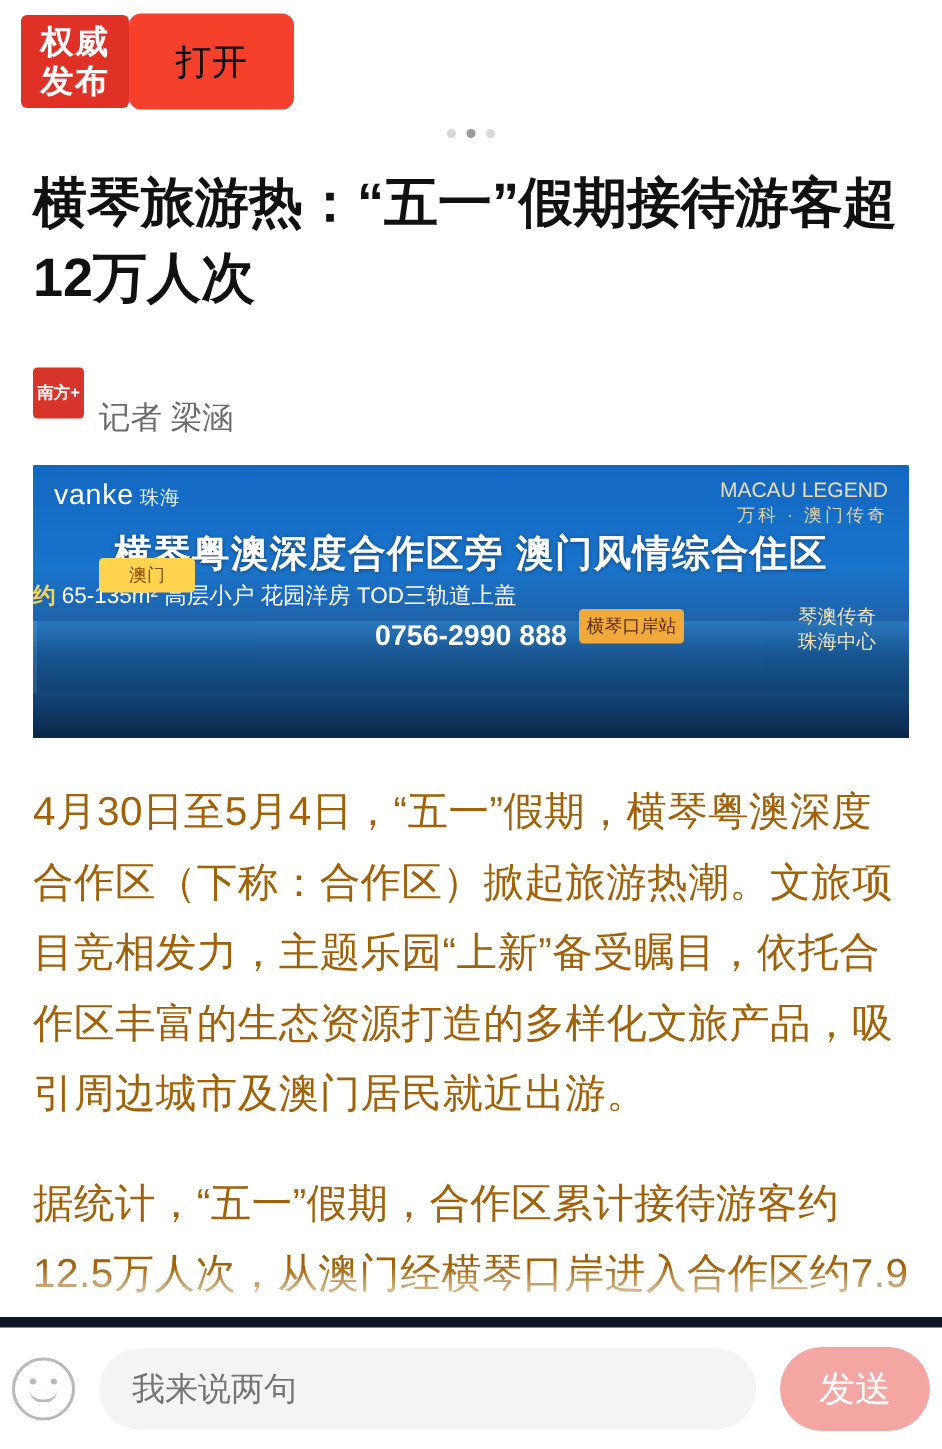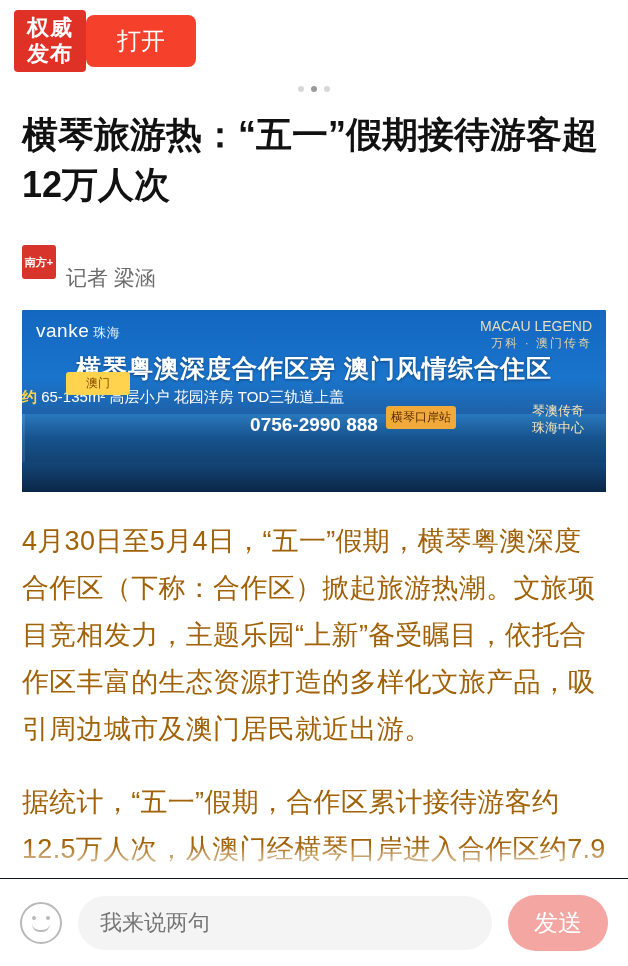--- a/index.html
+++ b/index.html
@@ -41,24 +41,24 @@
     padding: 0 12px 0 16px;
     font-size: 22px;
     line-height: 30px;
     color: #1a1a1a;
     max-height: 62px;
     overflow: hidden;
   }
   .promo-open-btn {
     flex: none;
     width: 110px;
-    height: 52px;
+    height: 64px;
     border-radius: 8px;
     background: #f5402c;
-    color: #ffffff;
+    color: #000000;
     font-size: 24px;
     border: none;
     display: flex;
     align-items: center;
     justify-content: center;
     cursor: pointer;
   }
   .dots {
     display: flex;
     justify-content: center;
@@ -187,24 +187,24 @@
     margin-top: 26px;
     letter-spacing: 0.3px;
   }
 
   
   .comment-bar {
     position: absolute;
     left: 0; right: 0; bottom: 0;
     height: 88px;
     background: #ffffff;
-    border-top: 1px solid #0f172a;
-    display: flex;
-    align-items: center;
-    padding: 0 20px;
+    border-top: 7px solid #0f172a;
+    display: flex;
+    align-items: center;
+    padding: 0 8px;
     gap: 16px;
   }
   .smiley {
     width: 42px; height: 42px; border-radius: 50%;
     border: 2px solid #b9b9b9;
     position: relative; flex: none;
   }
   .smiley::before, .smiley::after {
     content: ""; position: absolute; width: 4px; height: 4px;
     background: #b9b9b9; border-radius: 50%; top: 12px;

